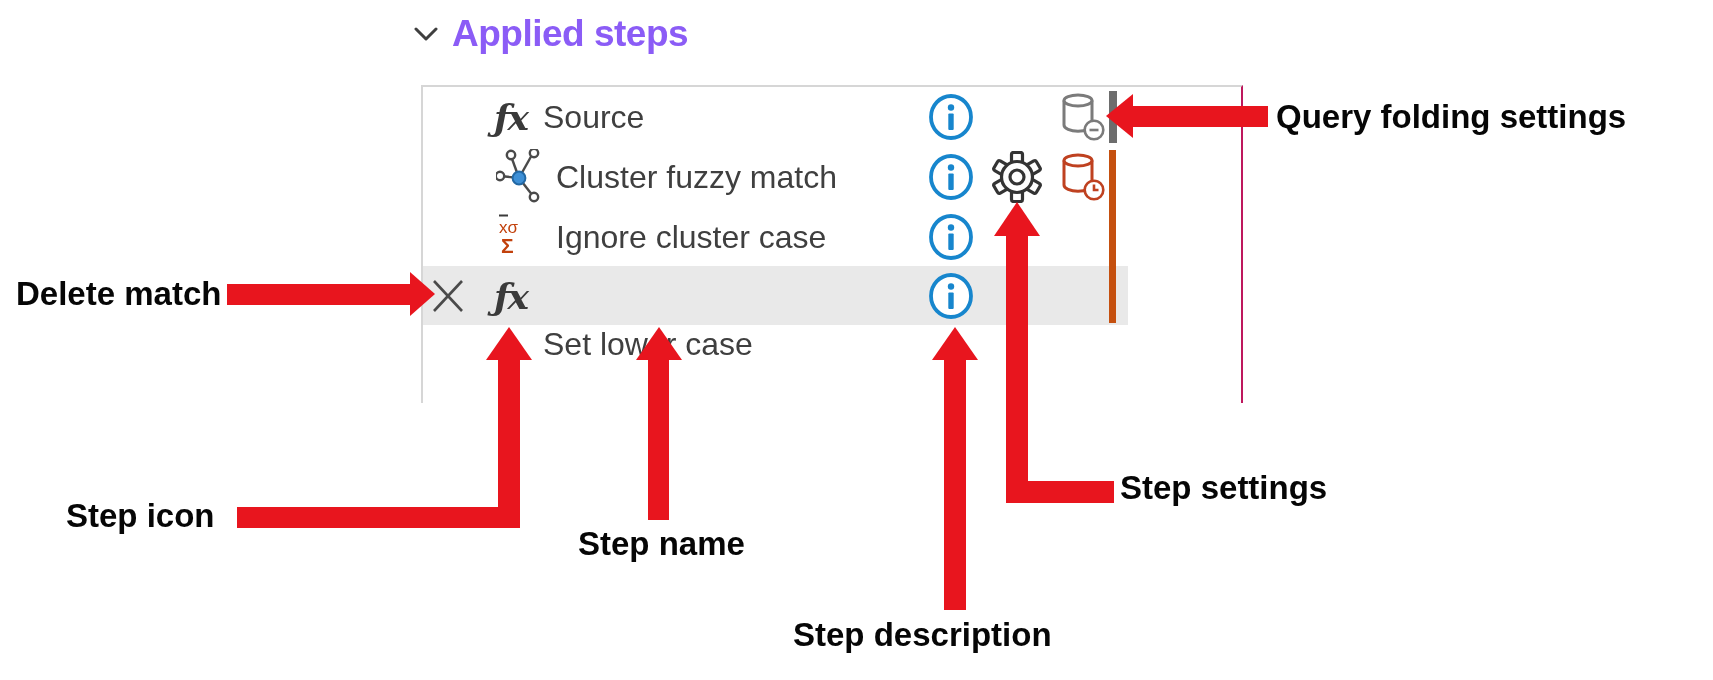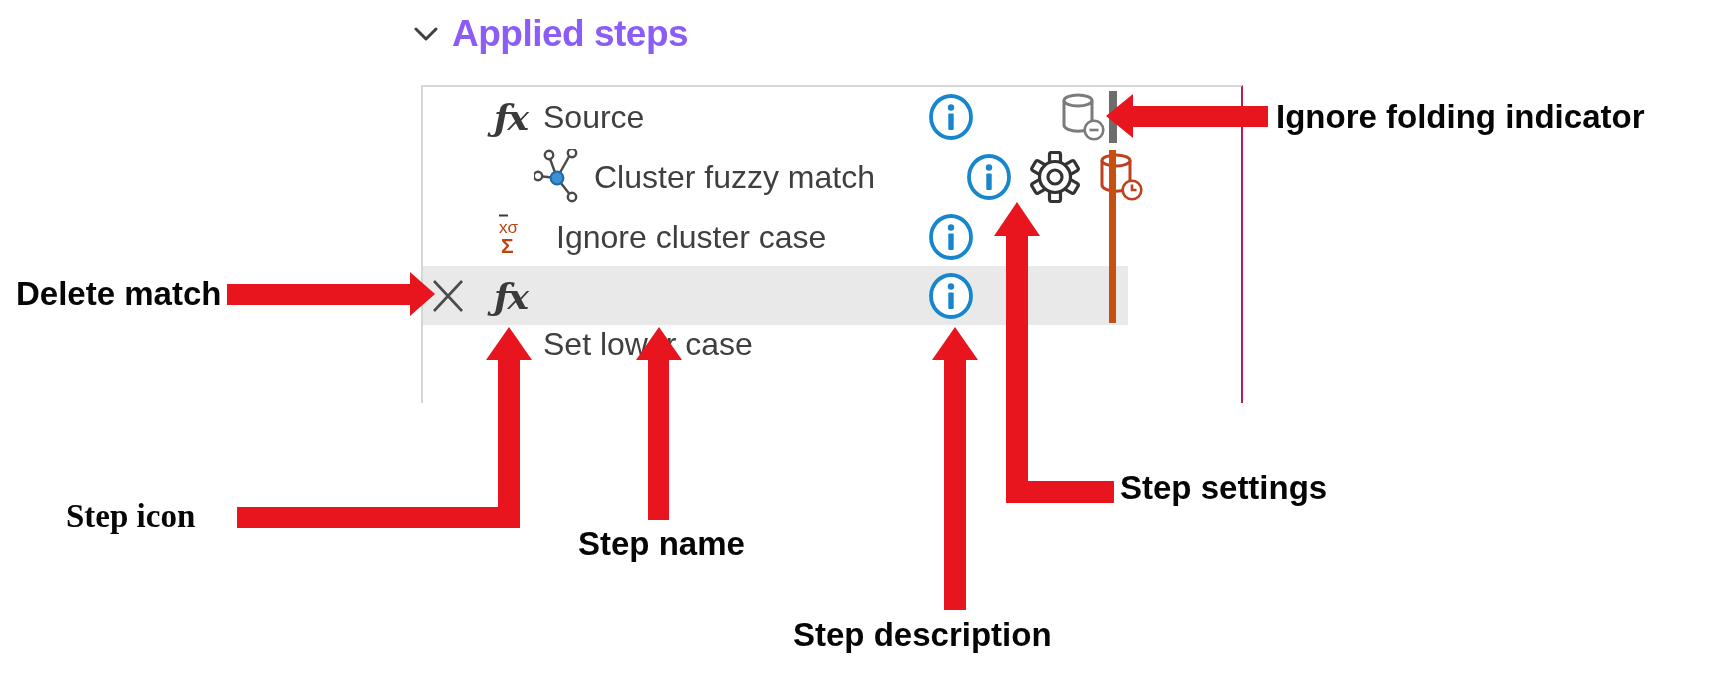--- a/index.html
+++ b/index.html
@@ -12,21 +12,21 @@
   .hdr .chev{width:24px;height:18px;display:block;}
   .hdr .title{font-size:37px;font-weight:700;color:#8b5cf6;letter-spacing:-0.5px;line-height:44px;}
   
   .panel{
     position:absolute;left:421px;top:85px;width:822px;height:318px;background:#fff;
     border-left:2px solid #d6d6d6;border-top:2px solid #d6d6d6;border-right:2px solid #be185d;
     box-sizing:border-box;z-index:1;
   }
   .row{position:absolute;left:0;width:705px;}
   .row1{top:0;height:60px;}
-  .row2{top:60px;height:60px;margin-left:38px;}
+  .row2{top:60px;height:60px;}
   .row3{top:120px;height:59px;}
   .row4{top:179px;height:59px;background:#e9e9e9;}
   .cell{position:absolute;top:50%;transform:translateY(-50%);}
   .fx{left:71px;font-family:"DejaVu Serif",serif;font-style:italic;font-weight:600;
       font-size:36px;color:#3a3a3a;line-height:1;letter-spacing:-2px;}
   .xdel{left:8px;width:34px;height:40px;}
   .cic{left:73px;width:50px;height:56px;}
   .sig{left:76px;line-height:1;color:#c2410c;text-align:left;}
   .sig .top{font-size:17px;display:inline-block;}
   .sig .xb{border-top:2px solid #3b3b3b;padding-top:1px;}
@@ -141,29 +141,29 @@
         <ellipse cx="23" cy="24" rx="20" ry="21" fill="#fff" stroke="#1786cd" stroke-width="3.8"></ellipse>
         <circle cx="23" cy="14.5" r="3.2" fill="#1786cd"></circle>
         <rect x="20.3" y="20.5" width="5.4" height="16.5" rx="1" fill="#1786cd"></rect>
       </svg>
     </div>
 
     <div class="foldbar foldgray"></div>
     <div class="foldbar foldorange"></div>
   </div>
 
-  <div class="ann lbl" style="left:1276px;top:97px;">Ignore folding indicator</div>
+  <div class="ann lbl" style="left:1276px;top:97px;">Query folding settings</div>
   <div class="tri tri-left" style="left:1106px;top:94px;"></div>
   <div class="shaft" style="left:1131px;top:106px;width:137px;height:21px;"></div>
 
   <div class="ann lbl" style="left:16px;top:274px;">Delete match</div>
   <div class="shaft" style="left:227px;top:284px;width:184px;height:21px;"></div>
   <div class="tri tri-right" style="left:410px;top:272px;"></div>
 
-  <div class="ann lbl" style="left:66px;top:496px;font-family:Liberation Serif, serif;">Step icon</div>
+  <div class="ann lbl" style="left:66px;top:496px;">Step icon</div>
   <div class="shaft" style="left:237px;top:507px;width:283px;height:21px;"></div>
   <div class="shaft" style="left:498px;top:356px;width:22px;height:172px;"></div>
   <div class="tri tri-up" style="left:486px;top:327px;"></div>
 
   <div class="ann lbl" style="left:578px;top:524px;text-align:right;">Step name</div>
   <div class="shaft" style="left:648px;top:356px;width:21px;height:164px;"></div>
   <div class="tri tri-up" style="left:636px;top:327px;"></div>
 
   <div class="ann lbl" style="left:793px;top:615px;">Step description</div>
   <div class="shaft" style="left:944px;top:356px;width:22px;height:254px;"></div>

